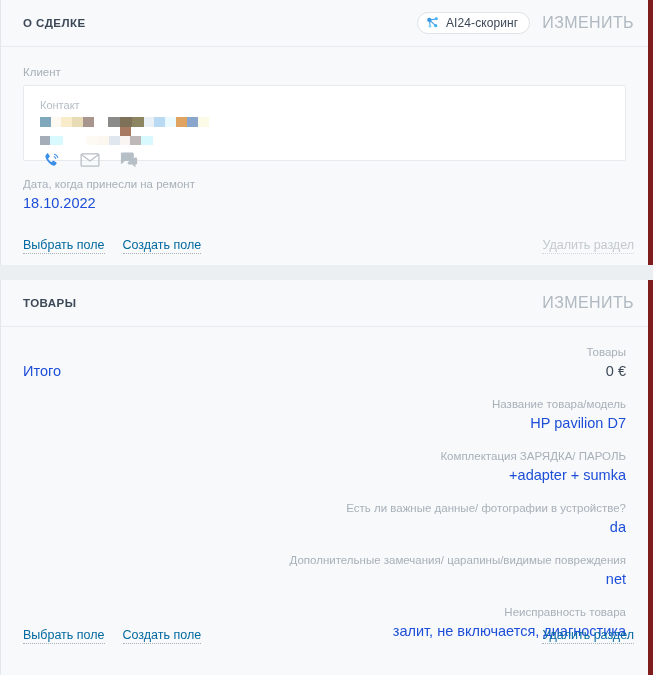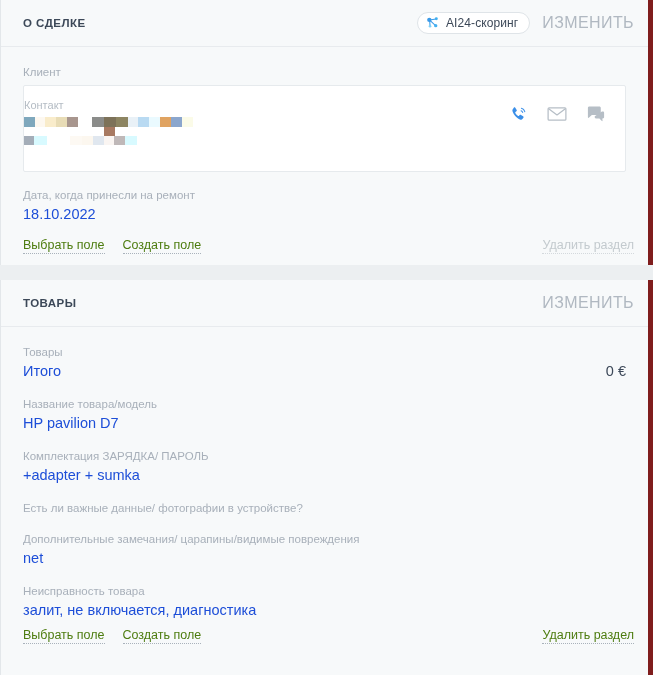--- a/index.html
+++ b/index.html
@@ -25,21 +25,21 @@
   
   .section {
     background: #f7f9fa;
     border-left: 1px solid #e3e7ea;
     border-right: 5px solid #7f1d1d;
     box-sizing: border-box;
     width: 653px;
     position: relative;
   }
   .section.deal   { height: 265px; }
-  .section.goods  { height: 395px; }
+  .section.goods  { height: 395px; text-align: right; }
   .section-gap {
     height: 15px;
     background: #eceff1;
     width: 653px;
   }
 
   .section-header {
     height: 47px;
     display: flex;
     align-items: center;
@@ -109,26 +109,27 @@
     line-height: 18px;
   }
 
   
   .client-label { padding-top: 18px; }
   .contact-card {
     margin-top: 6px;
     background: #ffffff;
     border: 1px solid #e6eaed;
     border-radius: 2px;
-    height: 87px;
+    height: 76px;
     box-sizing: border-box;
     display: flex;
     align-items: flex-start;
-    padding: 13px 14px 0 0;
+    padding: 13px 14px 0 16px;
     position: relative;
+    flex-direction: column;
   }
   .contact-left { flex: 1 1 auto; }
   .contact-sub {
     font-size: 11px;
     color: #b4bcc4;
     line-height: 13px;
     margin-bottom: 5px;
   }
   .redact-row {
     display: flex;
@@ -176,21 +177,21 @@
     border-bottom: 1px dotted #a9b2bb;
     padding-bottom: 1px;
     cursor: pointer;
     white-space: nowrap;
   }
   .dotted-link.muted {
     color: #c3cace;
     border-bottom-color: #d4d9dd;
   }
   .dotted-link.dark {
-    color: #4d7c0f;
+    color: #0369a1;
     border-bottom-color: #a9b2bb;
   }
   .right-link { margin-left: auto; }
 
   
   .goods-first { padding-top: 18px; }
   .total-row {
     display: flex;
     align-items: baseline;
     margin-top: 2px;
@@ -329,20 +330,21 @@
         <div class="field-value">HP pavilion D7</div>
       </div>
 
       <div class="goods-field">
         <div class="field-label">Комплектация ЗАРЯДКА/ ПАРОЛЬ</div>
         <div class="field-value">+adapter + sumka</div>
       </div>
 
       <div class="goods-field">
         <div class="field-label">Есть ли важные данные/ фотографии в устройстве?</div>
+        <div class="field-value">da</div>
       </div>
 
       <div class="goods-field">
         <div class="field-label">Дополнительные замечания/ царапины/видимые повреждения</div>
         <div class="field-value">net</div>
       </div>
 
       <div class="goods-field">
         <div class="field-label">Неисправность товара</div>
         <div class="field-value">залит, не включается, диагностика</div>

